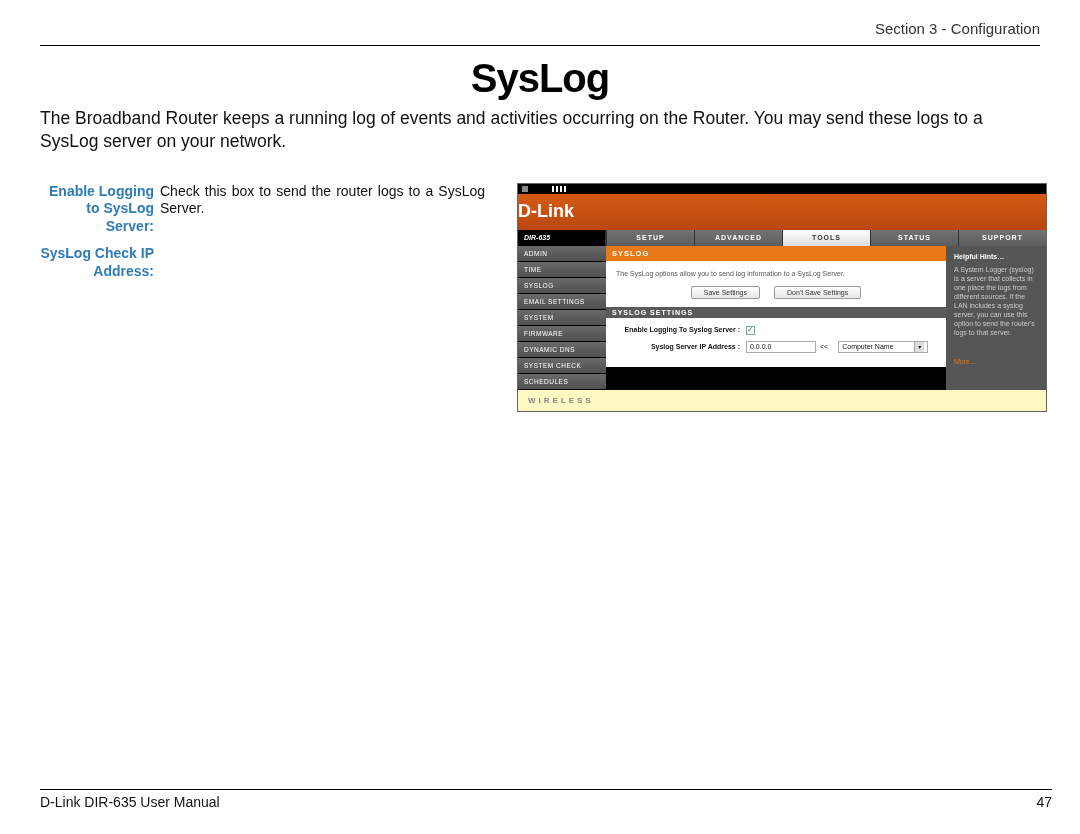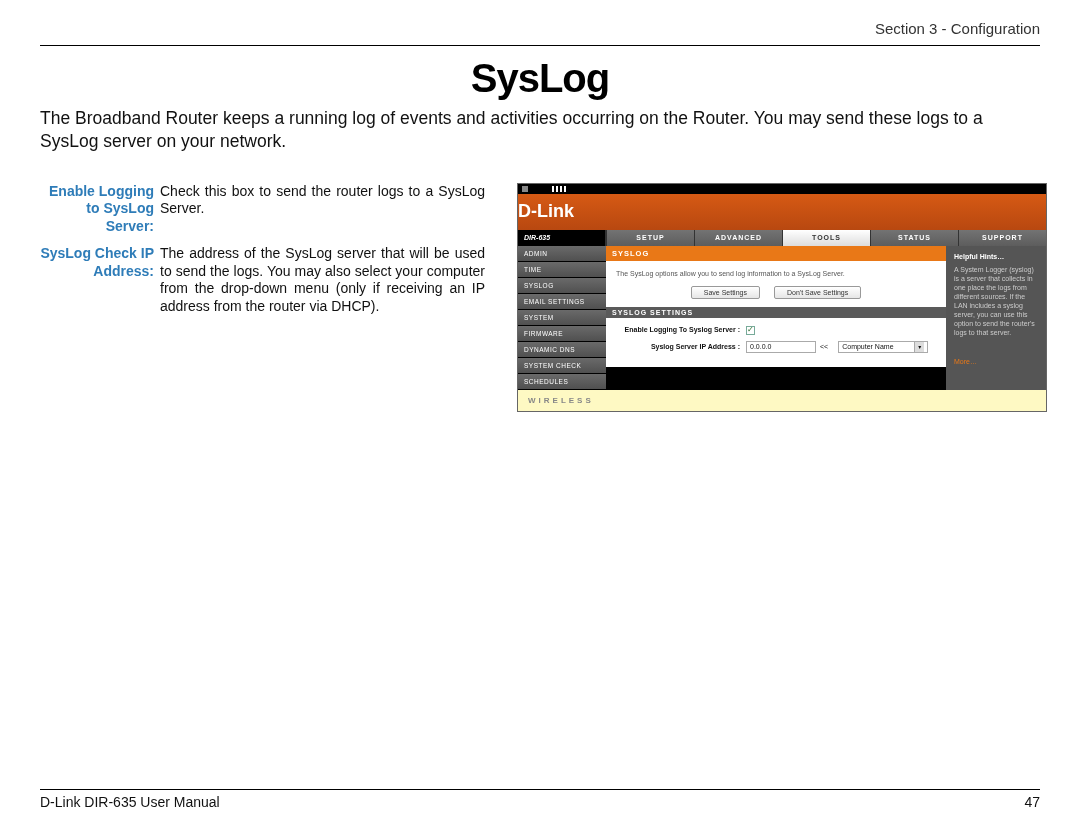--- a/index.html
+++ b/index.html
@@ -238,21 +238,21 @@
     background:#fef9c3;
     color:#888;
     font-size:8px;
     font-weight:bold;
     letter-spacing:3px;
     padding: 6px 10px;
   }
   .page-footer {
     position: absolute;
     left: 40px;
-    right: 40px;
+    right: 28px;
     bottom: 24px;
     border-top: 1px solid #000;
     padding-top: 4px;
     display: flex;
     justify-content: space-between;
     font-size: 14px;
     color: #111;
   }
 </style>
 </head>
@@ -265,21 +265,20 @@
 <p class="intro-text">The Broadband Router keeps a running log of events and activities occurring on the Router. You may send these logs to a SysLog server on your network.</p>
 
 <div class="columns">
   <div class="left-col">
     <div class="def-row">
       <div class="def-term">Enable Logging to SysLog Server:</div>
       <div class="def-desc">Check this box to send the router logs to a SysLog Server.</div>
     </div>
     <div class="def-row">
       <div class="def-term">SysLog Check IP Address:</div>
-      <div class="def-desc">The address of the SysLog server that will be used to send the logs. You may also select your computer from the drop-down menu (only if receiving an IP address from the router via DHCP).</div>
     </div>
   </div>
 
   <div class="router-shot">
     <div class="rs-top">
       <div class="bar"></div>
         <div class="bar2"></div>
     </div>
     <div class="rs-orange-band">
       <span class="dlink-logo">D-Link</span>

